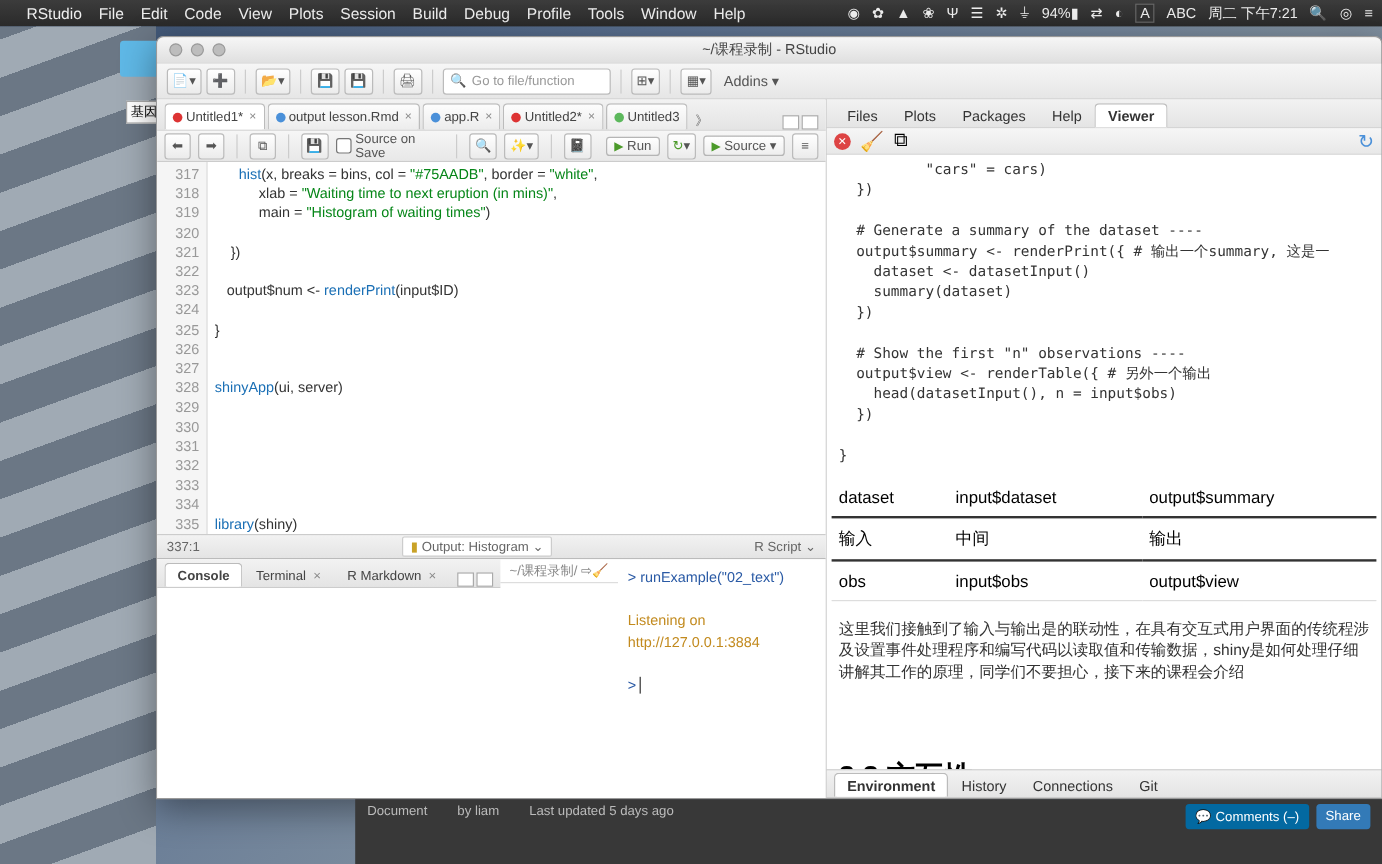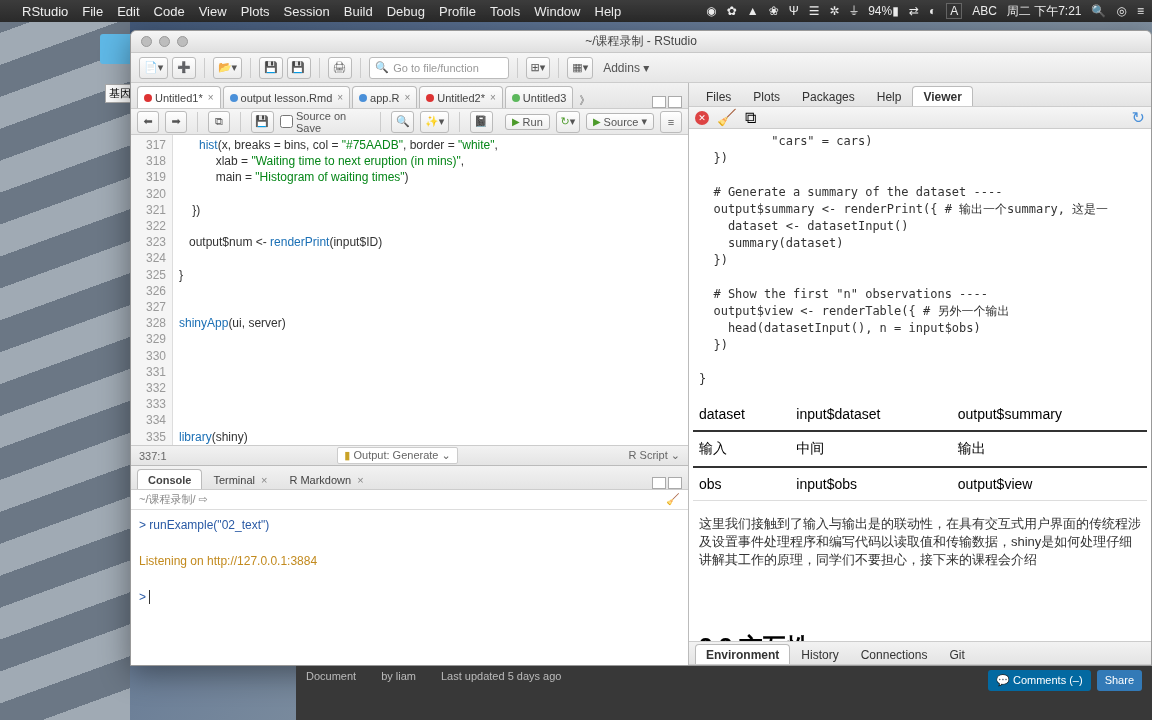--- a/index.html
+++ b/index.html
@@ -56,21 +56,21 @@
 .run-btn .arrow { color: #4c9a2a; font-size: 10px; }
 
 .editor { flex: 1; display: flex; font-family: Menlo, Monaco, monospace; font-size: 12px; overflow: hidden; }
 .gutter { width: 42px; background: #f5f5f5; border-right: 1px solid #ddd; color: #999; text-align: right; padding: 2px 6px 2px 0; line-height: 16.2px; }
 .code { flex: 1; padding: 2px 6px; line-height: 16.2px; white-space: pre; color: #333; }
 .kw { color: #1a6fb5; }
 .str { color: #068618; }
 .src-status { height: 20px; background: linear-gradient(#f2f2f2, #e4e4e4); border-top: 1px solid #ccc; display: flex; align-items: center; font-size: 11px; color: #666; padding: 0 8px; justify-content: space-between; }
 
 
-.console-pane { flex: 1; display: flex; flex-direction: column; background: #fff; }
+.console-pane { flex: 1; display: flex; flex-direction: row; background: #fff; }
 .console-tabs { height: 24px; background: linear-gradient(#f2f2f2, #e4e4e4); border-bottom: 1px solid #ccc; display: flex; align-items: flex-end; padding-left: 6px; }
 .ctab { height: 20px; padding: 0 10px; font-size: 11px; color: #444; border: 1px solid transparent; border-bottom: none; display: flex; align-items: center; gap: 3px; }
 .ctab.active { background: #fff; border-color: #bbb; border-top-left-radius: 4px; border-top-right-radius: 4px; font-weight: bold; }
 .console-sub { height: 20px; border-bottom: 1px solid #ddd; font-size: 11px; color: #888; padding: 0 8px; display: flex; align-items: center; justify-content: space-between; }
 .console-body { flex: 1; font-family: Menlo, Monaco, monospace; font-size: 12px; padding: 6px 8px; line-height: 18px; }
 .console-body .cmd { color: #2a5aa5; }
 .console-body .msg { color: #c28a1e; }
 .prompt { color: #2a5aa5; }
 
 
@@ -260,21 +260,21 @@
               <div>332</div>
               <div>333</div>
               <div>334</div>
               <div>335</div>
               <div>336</div>
             </div>
           <div class="code" id="codebody"><div>      <span class="kw">hist</span>(x, breaks = bins, col = <span class="str">"#75AADB"</span>, border = <span class="str">"white"</span>,</div><div>           xlab = <span class="str">"Waiting time to next eruption (in mins)"</span>,</div><div>           main = <span class="str">"Histogram of waiting times"</span>)</div><div>&nbsp;</div><div>    })</div><div>&nbsp;</div><div>   output$num &lt;- <span class="kw">renderPrint</span>(input$ID)</div><div>&nbsp;</div><div>}</div><div>&nbsp;</div><div>&nbsp;</div><div><span class="kw">shinyApp</span>(ui, server)</div><div>&nbsp;</div><div>&nbsp;</div><div>&nbsp;</div><div>&nbsp;</div><div>&nbsp;</div><div>&nbsp;</div><div><span class="kw">library</span>(shiny)</div><div>()</div></div>
         </div>
         <div class="src-status">
           <span>337:1</span>
-          <span style="background:#fff;border:1px solid #ccc;padding:1px 6px;border-radius:2px;"><span style="color:#c9a227;">▮</span> <span>Output: Generate ⌄</span></span>
+          <span style="background:#fff;border:1px solid #ccc;padding:1px 6px;border-radius:2px;"><span style="color:#c9a227;">▮</span> <span>Output: Histogram ⌄</span></span>
           <span>R Script ⌄</span>
         </div>
       </div>
 
       <div class="console-pane">
         <div class="console-tabs">
           <div class="ctab active">Console</div>
           <div class="ctab">
               <span>Terminal</span>
               <span style="color:#888;margin-left:3px;">×</span>

